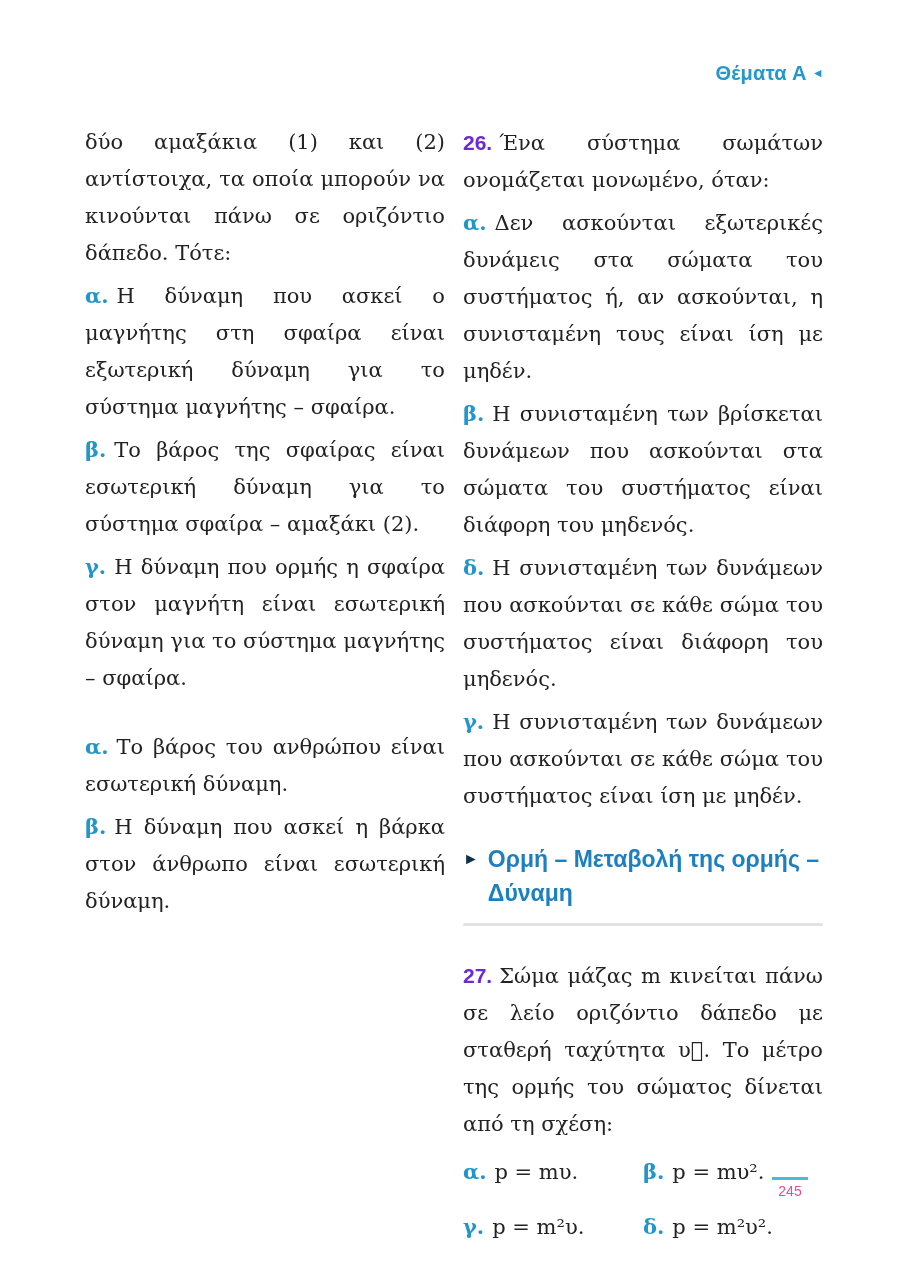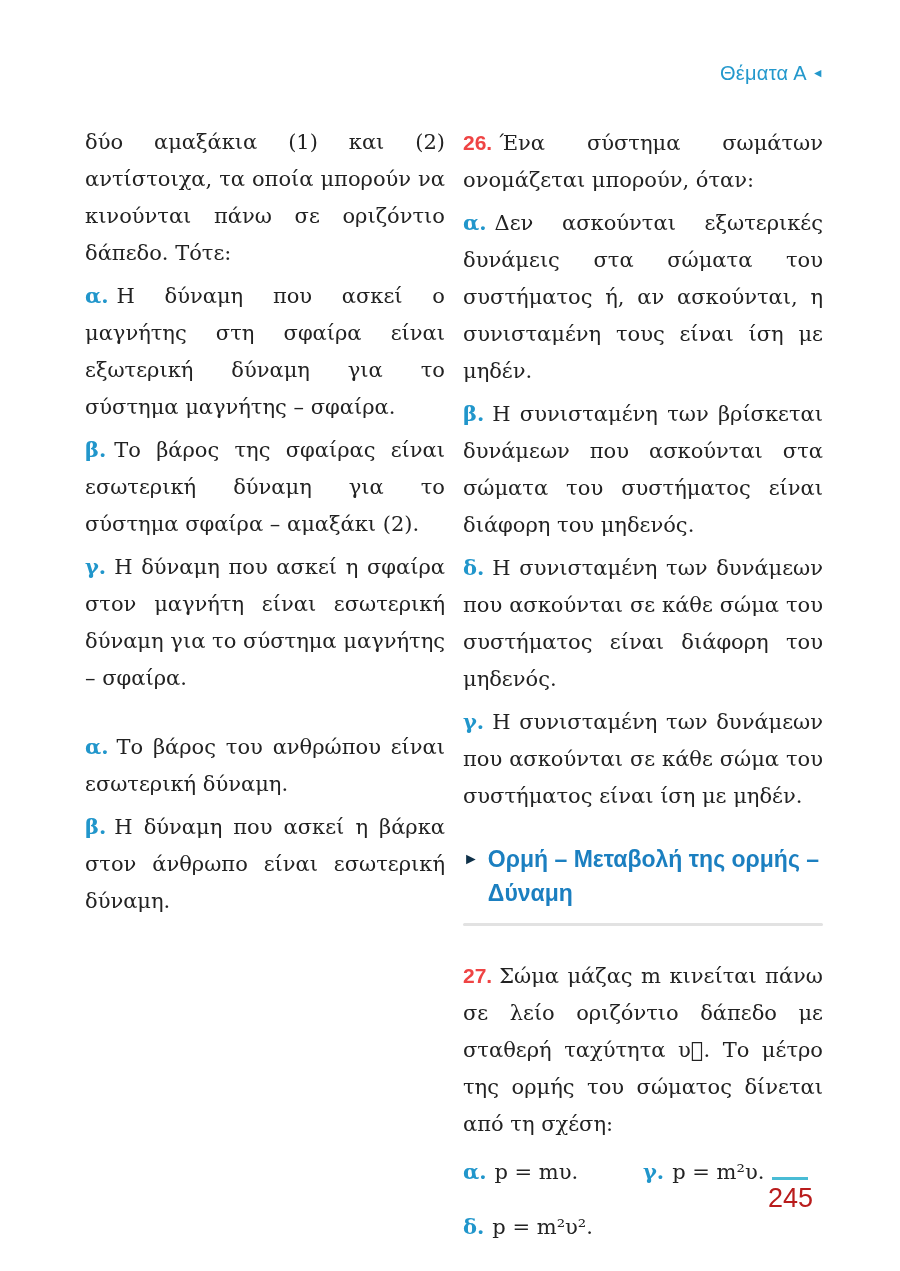--- a/index.html
+++ b/index.html
@@ -19,21 +19,21 @@
     position: absolute;
     inset: 0;
     background: #ffffff;
   }
   
   .header {
     position: absolute;
     top: 62px;
     right: 76px;
     font-family: "Liberation Sans", sans-serif;
-    font-weight: normal;
+    font-weight: bold;
     font-size: 20px;
     color: #2398cc;
     letter-spacing: 0.3px;
   }
   .header-arrow {
     font-size: 12px;
     vertical-align: 3px;
     margin-left: 5px;
   }
   
@@ -45,21 +45,21 @@
     line-height: 37px;
     text-align: justify;
   }
   .col-left  { left: 85px; }
   .col-right { left: 463px; }
   .col p { margin: 0 0 5px 0; }
   .q-num {
     font-family: "Liberation Sans", sans-serif;
     font-weight: bold;
     font-size: 21px;
-    color: #ef4444;
+    color: #6d28d9;
     margin-right: 7px;
   }
   .opt-letter {
     font-weight: bold;
     color: #2196cb;
     margin-right: 8px;
   }
   .question-block { margin-top: 31px; }
   
   .section-heading {
@@ -104,59 +104,59 @@
     text-align: center;
     font-family: "Liberation Sans", sans-serif;
   }
   .footer-line {
     width: 36px;
     height: 3px;
     background: #49bcd5;
     margin: 0 auto 3px auto;
   }
   .footer-number {
-    font-size: 27px;
-    color: #b91c1c;
+    font-size: 14px;
+    color: #ec4899;
   }
 </style>
 </head>
 <body>
 
 <div class="page">
 
   <div class="header">
     <span>Θέματα Α</span><span class="header-arrow">◄</span>
   </div>
 
   <div class="col col-left">
 
     <p><span>δύο αμαξάκια (1) και (2) αντίστοιχα, τα οποία μπορούν να κινούνται πάνω σε οριζόντιο δάπεδο. Τότε:</span></p>
 
     <p><span class="opt-letter">α.</span><span>Η δύναμη που ασκεί ο μαγνήτης στη σφαίρα είναι εξωτερική δύναμη για το σύστημα μαγνήτης – σφαίρα.</span></p>
 
     <p><span class="opt-letter">β.</span><span>Το βάρος της σφαίρας είναι εσωτερική δύναμη για το σύστημα σφαίρα – αμαξάκι (2).</span></p>
 
-    <p><span class="opt-letter">γ.</span><span>Η δύναμη που ασκεί η σφαίρα στον μαγνήτη είναι εσωτερική δύναμη για το σύστημα μαγνήτης – σφαίρα.</span></p>
+    <p><span class="opt-letter">γ.</span><span>Η δύναμη που ορμής η σφαίρα στον μαγνήτη είναι εσωτερική δύναμη για το σύστημα μαγνήτης – σφαίρα.</span></p>
 
 
     <div class="question-block">
 
       <p><span class="opt-letter">α.</span><span>Το βάρος του ανθρώπου είναι εσωτερική δύναμη.</span></p>
 
       <p><span class="opt-letter">β.</span><span>Η δύναμη που ασκεί η βάρκα στον άνθρωπο είναι εσωτερική δύναμη.</span></p>
 
       <p></p>
 
     </div>
   </div>
 
   <div class="col col-right">
 
     <div>
-      <p><span class="q-num">26.</span><span>Ένα σύστημα σωμάτων ονομάζεται μπορούν, όταν:</span></p>
+      <p><span class="q-num">26.</span><span>Ένα σύστημα σωμάτων ονομάζεται μονωμένο, όταν:</span></p>
 
       <p><span class="opt-letter">α.</span><span>Δεν ασκούνται εξωτερικές δυνάμεις στα σώματα του συστήματος ή, αν ασκούνται, η συνισταμένη τους είναι ίση με μηδέν.</span></p>
 
       <p><span class="opt-letter">β.</span><span>Η συνισταμένη των βρίσκεται δυνάμεων που ασκούνται στα σώματα του συστήματος είναι διάφορη του μηδενός.</span></p>
 
       <p><span class="opt-letter">δ.</span><span>Η συνισταμένη των δυνάμεων που ασκούνται σε κάθε σώμα του συστήματος είναι διάφορη του μηδενός.</span></p>
 
       <p><span class="opt-letter">γ.</span><span>Η συνισταμένη των δυνάμεων που ασκούνται σε κάθε σώμα του συστήματος είναι ίση με μηδέν.</span></p>
     </div>
 
@@ -164,20 +164,21 @@
       <span class="heading-marker">►</span>
       <span>Ορμή – Μεταβολή της ορμής – Δύναμη</span>
     </div>
     <div class="heading-rule"></div>
 
     <div class="question-block">
       <p><span class="q-num">27.</span><span>Σώμα μάζας m κινείται πάνω σε λείο οριζόντιο δάπεδο με σταθερή ταχύτητα υ⃗. Το μέτρο της ορμής του σώματος δίνεται από τη σχέση:</span></p>
 
       <div class="opt-grid">
         <div class="opt-cell"><span class="opt-letter">α.</span><span>p = mυ.</span></div>
+        <div class="opt-cell"><span class="opt-letter">β.</span><span>p = mυ².</span></div>
         <div class="opt-cell"><span class="opt-letter">γ.</span><span>p = m²υ.</span></div>
         <div class="opt-cell"><span class="opt-letter">δ.</span><span>p = m²υ².</span></div>
       </div>
     </div>
 
   </div>
 
   <div class="footer">
     <div class="footer-line"></div>
     <div class="footer-number">245</div>

